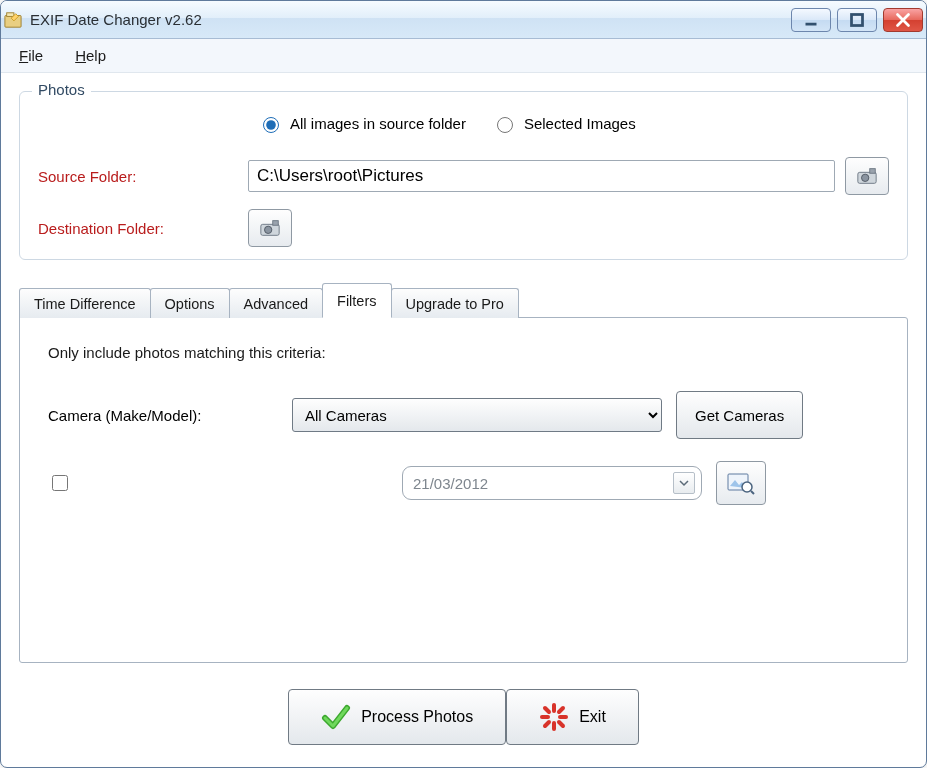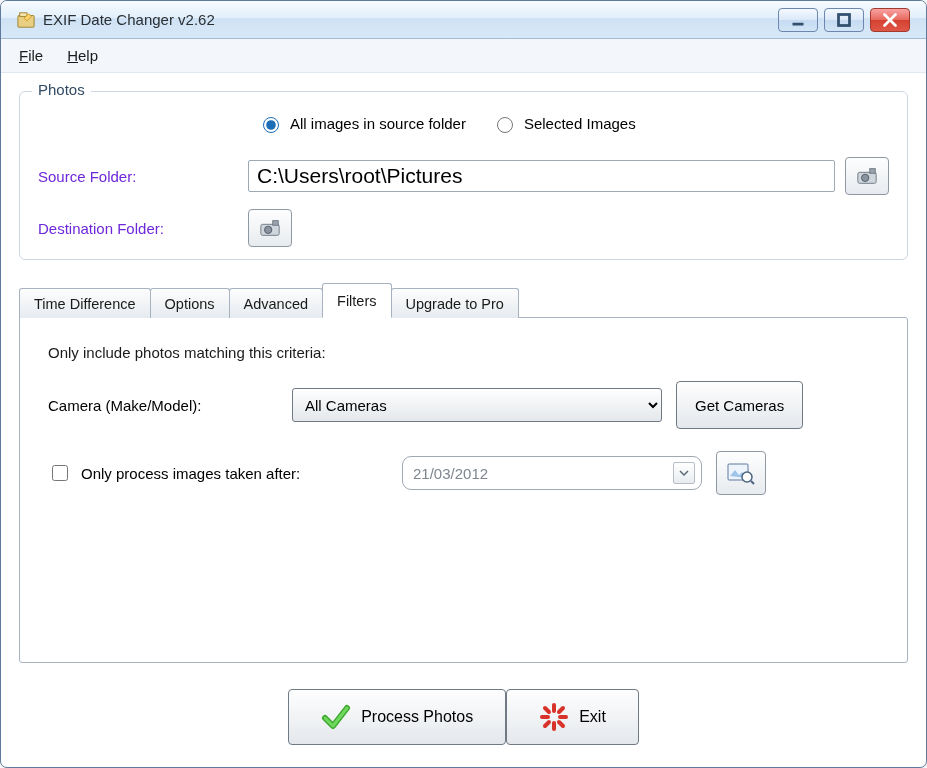--- a/index.html
+++ b/index.html
@@ -22,21 +22,21 @@
     display: flex;
     flex-direction: column;
     background: #fff;
     box-shadow: 0 0 6px rgba(0,0,0,.15);
     overflow: hidden;
   }
   .titlebar {
     height: 38px;
     display: flex;
     align-items: center;
-    padding: 0 16px;
+    padding: 0 3px;
     background: linear-gradient(to bottom,
       #f6fbff 0%, #e2effa 45%, #cfe2f4 46%, #d7e9f8 100%);
     border-bottom: 1px solid #a7bcd4;
   }
   .titlebar .app-icon {
     width: 18px; height: 18px;
     margin-right: 8px;
   }
   .titlebar .title {
     flex: 1;
@@ -56,21 +56,21 @@
     background: linear-gradient(to bottom,#f9a3a3 0,#e86a5f 48%,#d44131 52%,#e05646 100%);
     border-color: #a23a2e;
     color: #fff;
   }
 
   
   .menubar {
     height: 34px;
     display: flex;
     align-items: center;
-    gap: 24px;
+    gap: 32px;
     padding: 0 18px;
     background: #f3f7fc;
     border-bottom: 1px solid #e0e7ee;
   }
   .menuitem { color: #1b1b1b; cursor: default; }
   .menuitem u { text-decoration: underline; }
 
   .client {
     flex: 1;
     padding: 4px 18px 16px 18px;
@@ -104,28 +104,28 @@
   }
   .radiogrp label { display: flex; align-items: center; gap: 8px; }
   input[type="radio"] { width: 16px; height: 16px; accent-color:#1e6db7; }
 
   .pathrow {
     display: flex;
     align-items: center;
     gap: 10px;
     margin-bottom: 14px;
   }
-  .pathrow .lbl { width: 200px; color: #6d28d9; }
+  .pathrow .lbl { width: 200px; color: #b91c1c; }
   .pathrow input[type="text"] {
     flex: 1;
     height: 32px;
     border: 1px solid #9fa9b4;
     border-radius: 2px;
     padding: 0 8px;
-    font-size: 21px;
+    font-size: 17px;
     background: #fff;
   }
   .icon-btn {
     width: 44px; height: 38px;
     border: 1px solid #8f99a3;
     border-radius: 4px;
     background: linear-gradient(to bottom,#fefefe 0,#e7ebef 100%);
     display: flex; align-items: center; justify-content: center;
   }
 
@@ -158,21 +158,21 @@
   }
   .tab-panel {
     border: 1px solid #a7b3c1;
     border-radius: 0 3px 3px 3px;
     background: #fff;
     padding: 26px 28px 40px 28px;
     flex: 1;
     min-height: 240px;
   }
 
-  .criteria { color: #1a1a1a; margin-bottom: 20px; }
+  .criteria { color: #1a1a1a; margin-bottom: 30px; }
 
   .row { display: flex; align-items: center; gap: 14px; margin-bottom: 22px; }
   .row .lbl { width: 230px; }
   select.combo {
     width: 370px;
     height: 34px;
     border: 1px solid #6f7a85;
     border-radius: 3px;
     background: linear-gradient(to bottom,#fefefe,#e4e8ec);
     font-size: 15px;
@@ -315,21 +315,20 @@
         <div class="lbl">Camera (Make/Model):</div>
         <select class="combo">
           <option>All Cameras</option>
         </select>
         <button class="btn">Get Cameras</button>
       </div>
 
       <div class="row">
         <label style="display:flex;align-items:center;gap:10px;width:340px;">
           <input type="checkbox" style="">
-          <span>Only process images taken after:</span>
         </label>
         <div class="datebox">
           <span>21/03/2012</span>
           <span class="cal-btn">
             <svg width="12" height="12" viewBox="0 0 12 12">
                 <path d="M2 4 l4 4 4-4" fill="none" stroke="#5b6a78" stroke-width="1.5"></path>
               </svg>
           </span>
         </div>
         <div class="icon-btn" style="width:50px;height:44px;">

